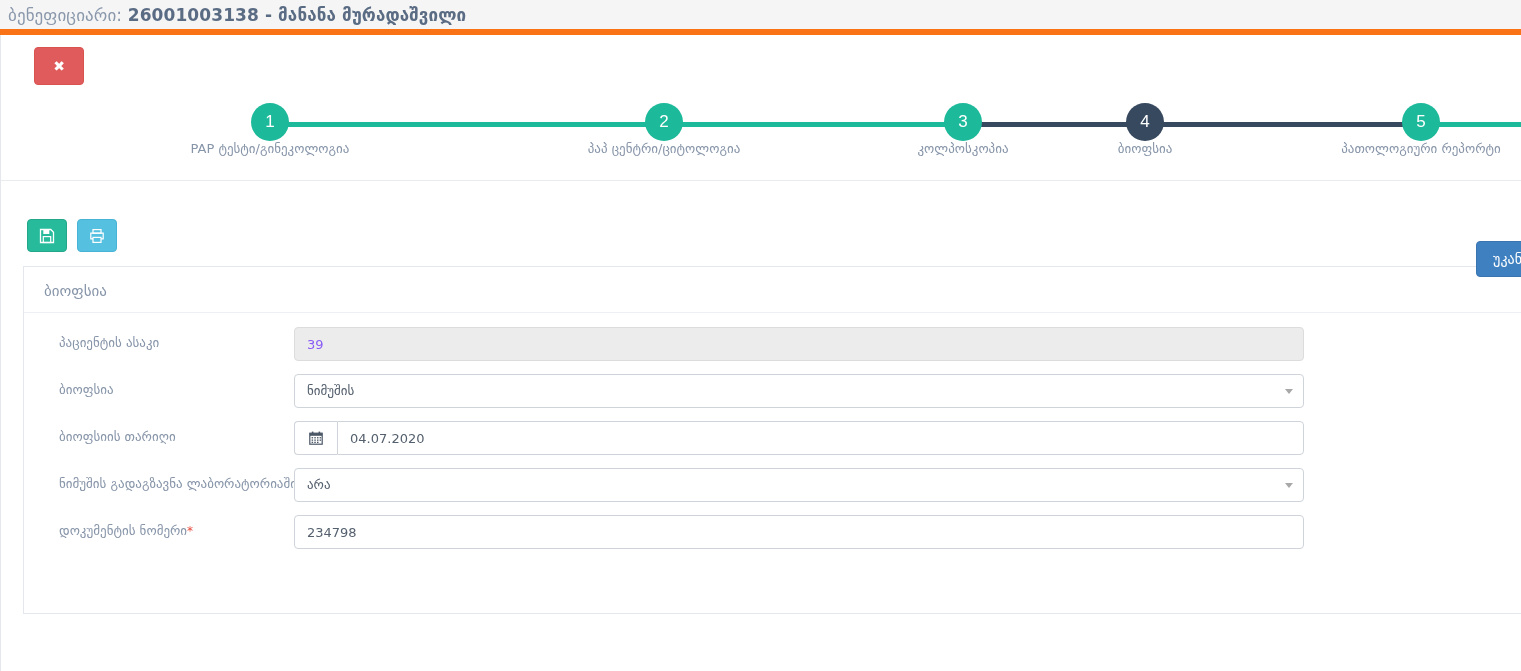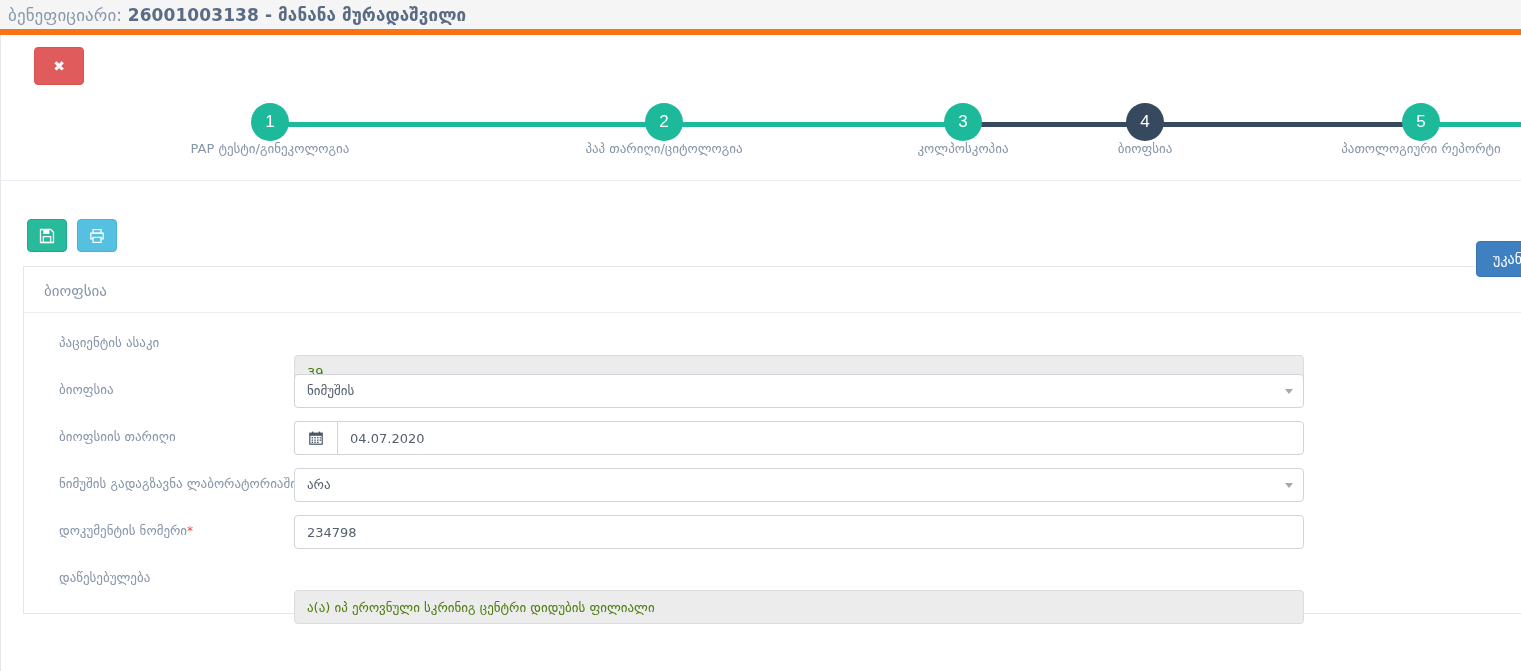--- a/index.html
+++ b/index.html
@@ -188,22 +188,21 @@
     font-size: 13px;
     color: #55606e;
     padding: 0 12px;
     line-height: 32px;
     font-family: "DejaVu Sans", "Liberation Sans", sans-serif;
     outline: none;
   }
   .fc.disabled {
     background: #ececec;
     border-color: #dcdcdc;
-    color: #4d7c0f;
-    margin-top: 28px;
+    color: #8b5cf6;
   }
   .fc.sel {
     position: relative;
     padding-right: 26px;
     display: flex;
     align-items: center;
   }
   .caret {
     position: absolute;
     right: 10px; top: 50%;
@@ -250,21 +249,21 @@
         <div class="step-line done" style="left: 663px; width: 299px;"></div>
         <div class="step-line current" style="left: 962px; width: 182px;"></div>
         <div class="step-line current" style="left: 1144px; width: 276px;"></div>
         <div class="step-line done" style="left: 1420px; width: 101px;"></div>
         <div class="step" style="left: 269px;">
           <div class="step-circle done">1</div>
           <div class="step-label">PAP ტესტი/გინეკოლოგია</div>
         </div>
         <div class="step" style="left: 663px;">
           <div class="step-circle done">2</div>
-          <div class="step-label">პაპ თარიღი/ციტოლოგია</div>
+          <div class="step-label">პაპ ცენტრი/ციტოლოგია</div>
         </div>
         <div class="step" style="left: 962px;">
           <div class="step-circle done">3</div>
           <div class="step-label">კოლპოსკოპია</div>
         </div>
         <div class="step" style="left: 1144px;">
           <div class="step-circle active">4</div>
           <div class="step-label">ბიოფსია</div>
         </div>
         <div class="step" style="left: 1420px;">
@@ -350,20 +349,16 @@
             <div class="fc sel">
               <span>არა</span>
               <span class="caret"></span>
             </div>
           </div>
         </div>
         <div class="form-row">
           <div class="form-label">დოკუმენტის ნომერი<span class="req">*</span></div>
           <div class="form-control-wrap"><input class="fc" type="text" value="234798" style=""></div>
         </div>
-        <div class="form-row">
-          <div class="form-label">დაწესებულება</div>
-          <div class="form-control-wrap"><input class="fc disabled" type="text" disabled="" value="ა(ა) იპ ეროვნული სკრინიგ ცენტრი დიდუბის ფილიალი" style=""></div>
-        </div>
       </div>
   </div>
 
 </div>
 
 </body></html>

